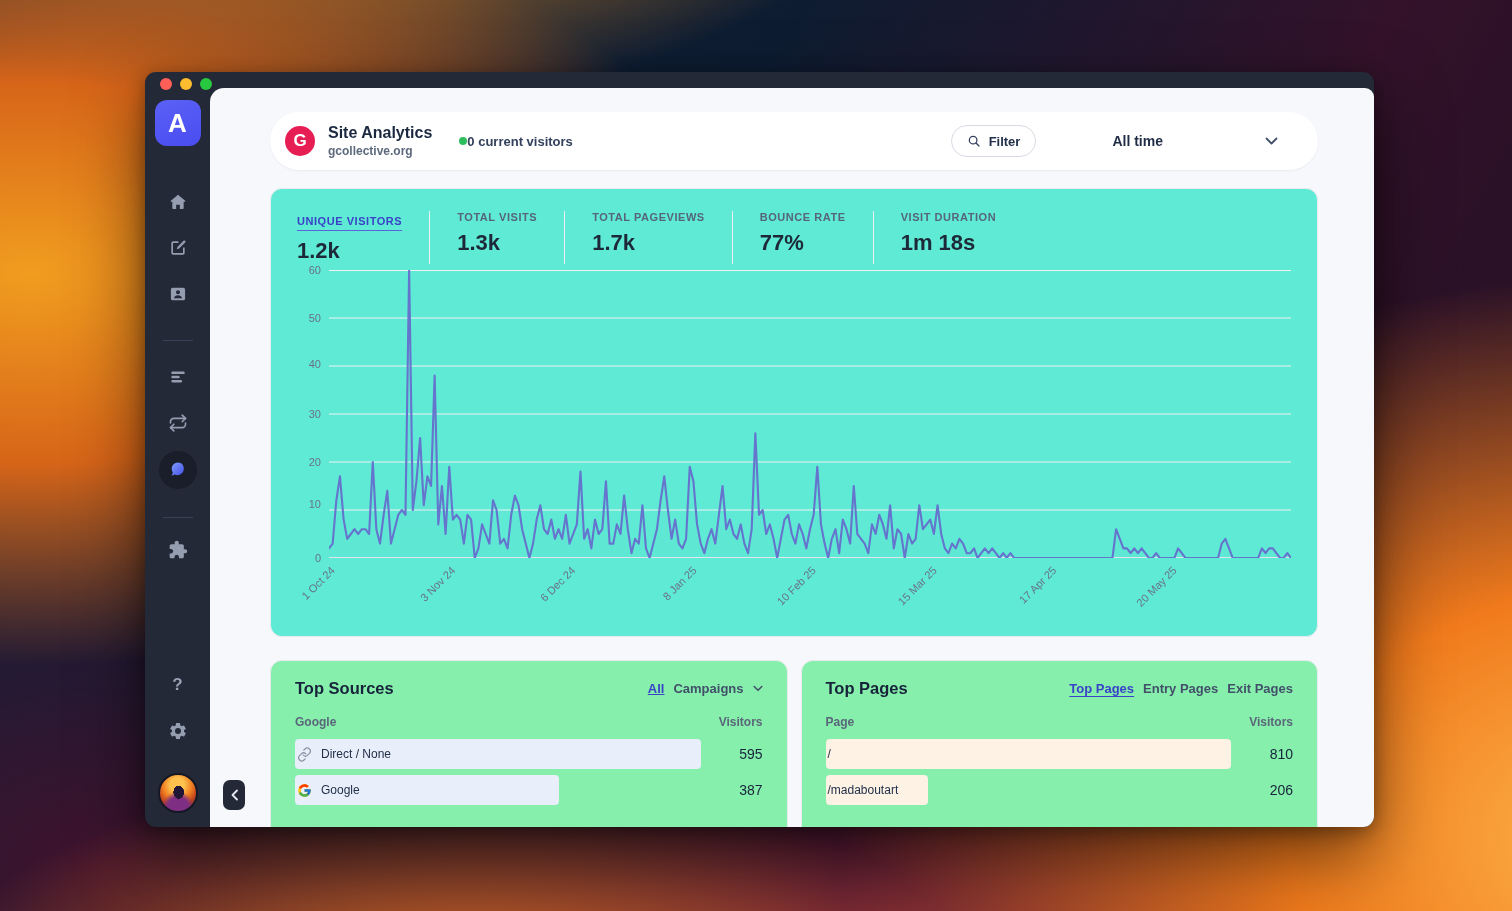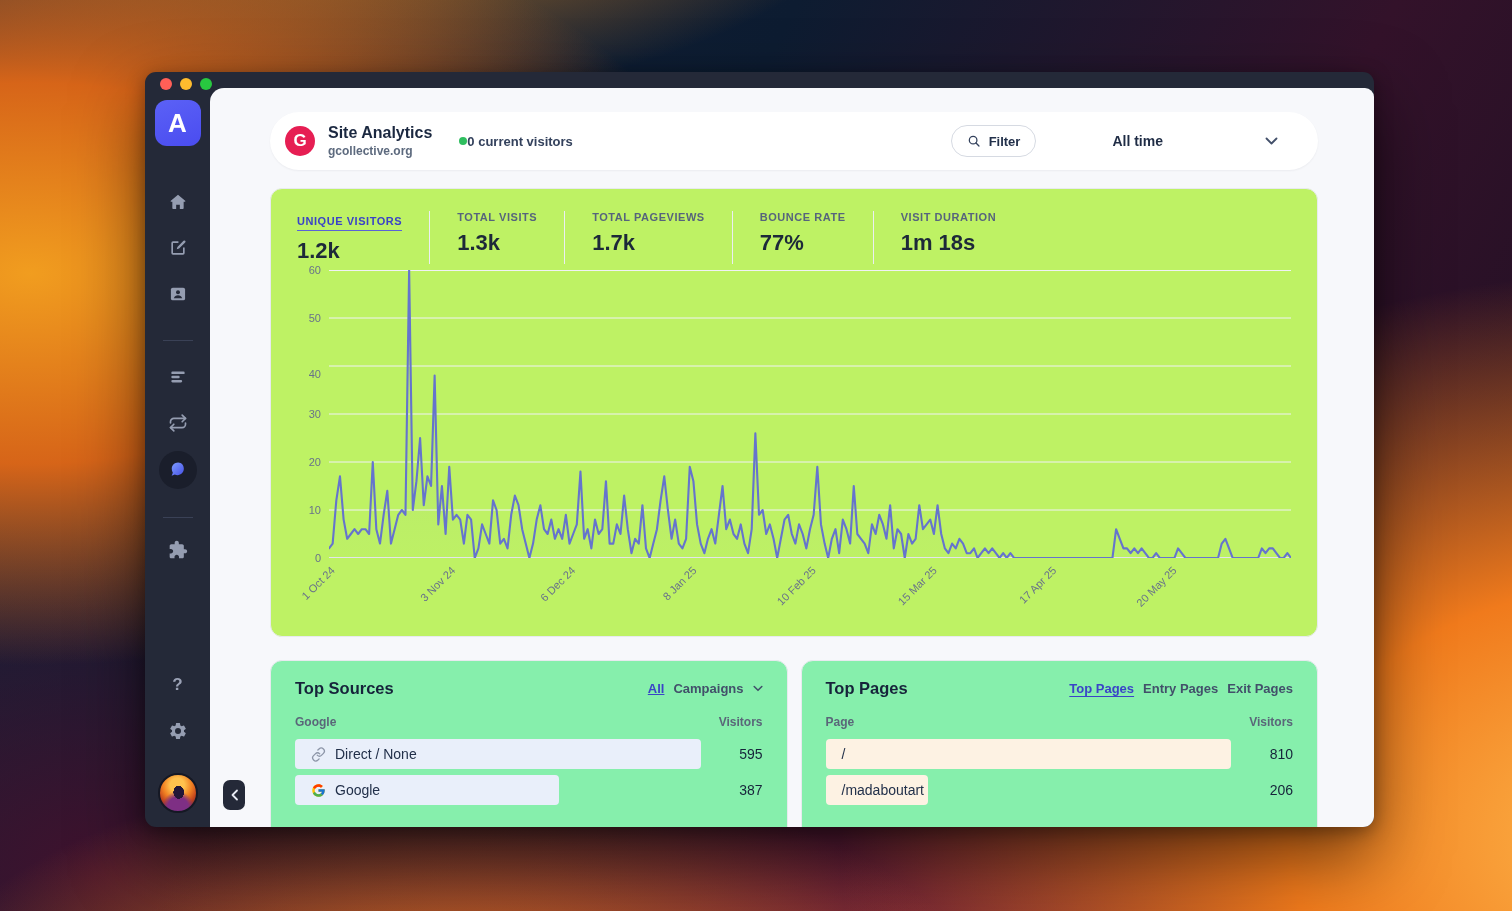--- a/index.html
+++ b/index.html
@@ -74,21 +74,21 @@
   .live-dot{ width:8px; height:8px; border-radius:50%; background:#2fbe5f; }
   .live-label{ font-size:13px; font-weight:bold; color:#33415c; }
   .filter-btn{ margin-left:auto; display:flex; align-items:center; gap:8px; height:32px;
     padding:0 15px; border:1px solid #d6dae2; border-radius:16px; background:#fff;
     font-size:13px; font-weight:bold; color:#22304a; cursor:pointer; }
   .filter-btn svg{ width:14px; height:14px; color:#33415c; }
   .range-label{ margin-left:76px; font-size:14px; font-weight:bold; color:#1f2c45; cursor:pointer; }
   .range-chevron{ margin-left:102px; color:#43506a; cursor:pointer; display:flex; }
 
   
-  .panel{ margin-top:18px; background:#bef264; border:1px solid #e8eaef; border-radius:12px;
+  .panel{ margin-top:18px; background:#5eead4; border:1px solid #e8eaef; border-radius:12px;
     padding:22px 26px 18px 26px; }
   .stats{ display:flex; }
   .stat{ padding-right:27px; margin-right:27px; border-right:1px solid #eceef2; cursor:pointer; }
   .stat:last-child{ border-right:none; }
   .stat-label{ font-size:11px; font-weight:bold; letter-spacing:.05em; color:#56647c; white-space:nowrap; }
   .stat.active .stat-label{ color:#3a43c7; border-bottom:1.5px solid #5a63d8; padding-bottom:3px; display:inline-block; }
   .stat-value{ font-size:22px; font-weight:bold; color:#1d2939; margin-top:7px; }
 
   .chart-controls{ display:flex; justify-content:flex-end; align-items:center; gap:20px; margin-top:2px; height:26px; }
   .ctl-icon{ color:#33415c; display:flex; cursor:pointer; }
@@ -116,21 +116,21 @@
   .tab{ color:#42506a; font-weight:bold; cursor:pointer; margin-left:9px; }
   .tab.active{ color:#3a43c7; text-decoration:underline; text-underline-offset:3px; }
   .cols{ display:flex; justify-content:space-between; margin-top:17px; font-size:12px; font-weight:bold; color:#5a6679; }
   .rows{ margin-top:10px; }
   .row{ display:flex; align-items:center; height:30px; margin-bottom:6px; cursor:pointer; }
   .bar-track{ flex:1; position:relative; height:30px; display:flex; align-items:center; }
   .bar{ position:absolute; left:0; top:0; bottom:0; border-radius:4px; }
   .bar.blue{ background:#e9effa; }
   .bar.orange{ background:#fdf2e3; }
   .row-label{ position:relative; z-index:1; display:flex; align-items:center; gap:9px;
-    padding-left:16px; font-size:14px; color:#22304a; }
+    padding-left:2px; font-size:12px; color:#22304a; }
   .row-label svg{ width:15px; height:15px; }
   .row-val{ width:62px; text-align:right; font-size:14px; color:#16233a; }
   .chev{ display:flex; }
 </style>
 </head>
 <body>
 
 <div class="wallpaper">
   <div class="window">
 
@@ -259,24 +259,24 @@
           <div class="stat">
             <div class="stat-label">VISIT DURATION</div>
             <div class="stat-value">1m 18s</div>
           </div>
         </div>
 
 
         <div class="chart-wrap">
           <div class="y-labels" id="y-labels">
               <span style="top: 282px;">0</span>
-              <span style="top: 234px;">10</span>
+              <span style="top: 228px;">10</span>
               <span style="top: 186px;">20</span>
               <span style="top: 138px;">30</span>
-              <span style="top: 98px;">40</span>
+              <span style="top: 88px;">40</span>
               <span style="top: 42px;">50</span>
               <span style="top: -6px;">60</span>
             </div>
           <div class="plot">
             <svg id="chart-svg" viewBox="0 0 1000 288" preserveAspectRatio="none">
               <defs>
                 <linearGradient id="agrad" x1="0" y1="0" x2="0" y2="1">
                   <stop offset="0" stop-color="#6574cd" stop-opacity="0.13"></stop>
                   <stop offset="1" stop-color="#6574cd" stop-opacity="0.01"></stop>
                 </linearGradient>

